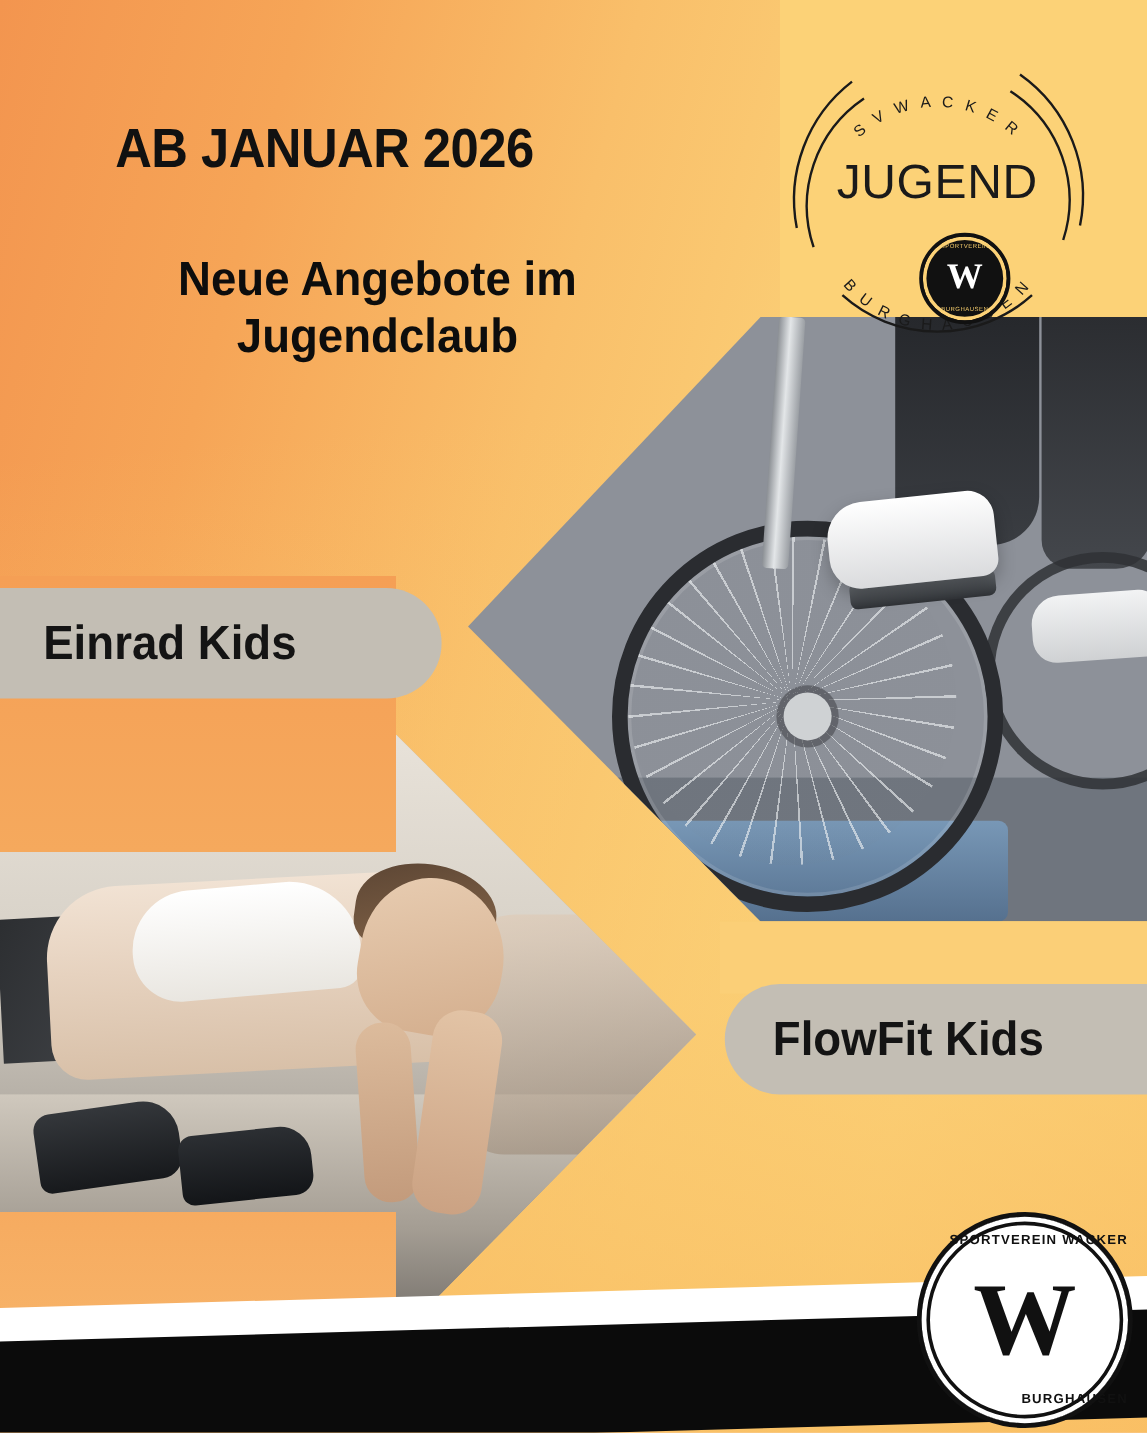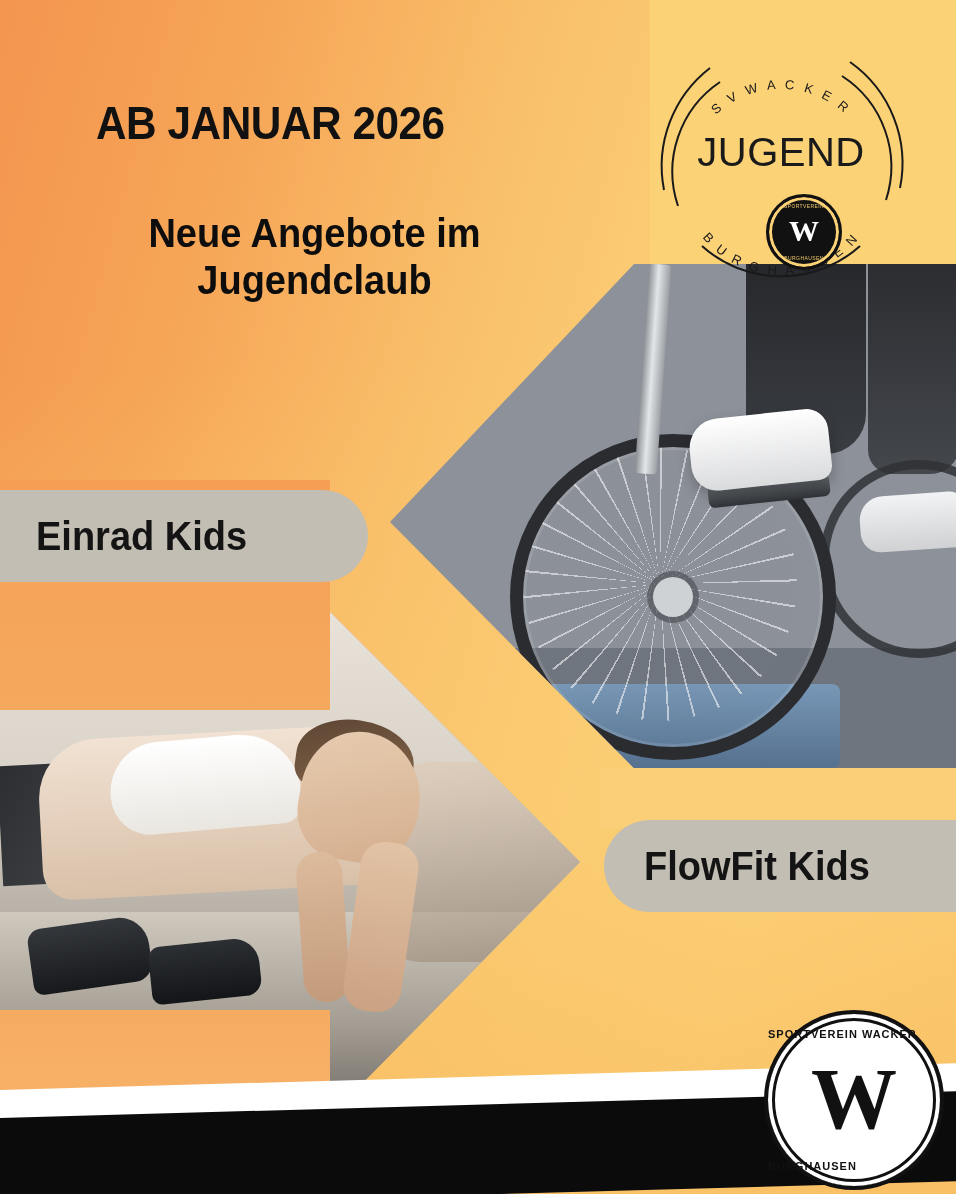--- a/index.html
+++ b/index.html
@@ -428,21 +428,21 @@
     font-size: 86px;
     font-weight: bold;
     font-family: "Liberation Serif", serif;
     line-height: 1;
   }
   .seal .seal-top,
   .seal .seal-bot {
     position: absolute;
     left: 0;
     width: 100%;
-    text-align: left;
+    text-align: right;
     color: #111111;
     font-size: 11px;
     font-weight: bold;
     letter-spacing: 1px;
   }
   .seal .seal-top { top: 14px; }
   .seal .seal-bot { bottom: 14px; }
 
   .circ-svg { position: absolute; left: 0; top: 0; }
   .circ-svg text {

